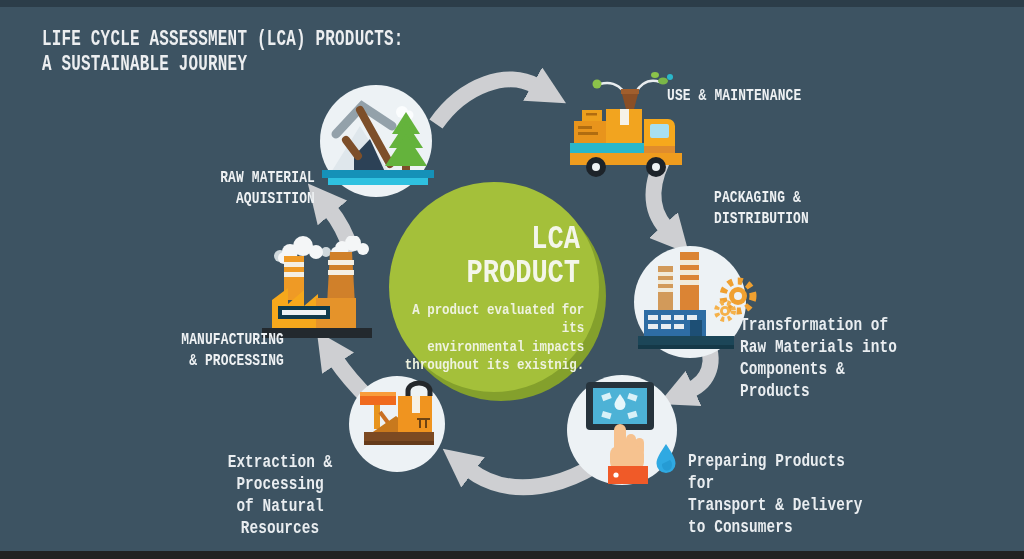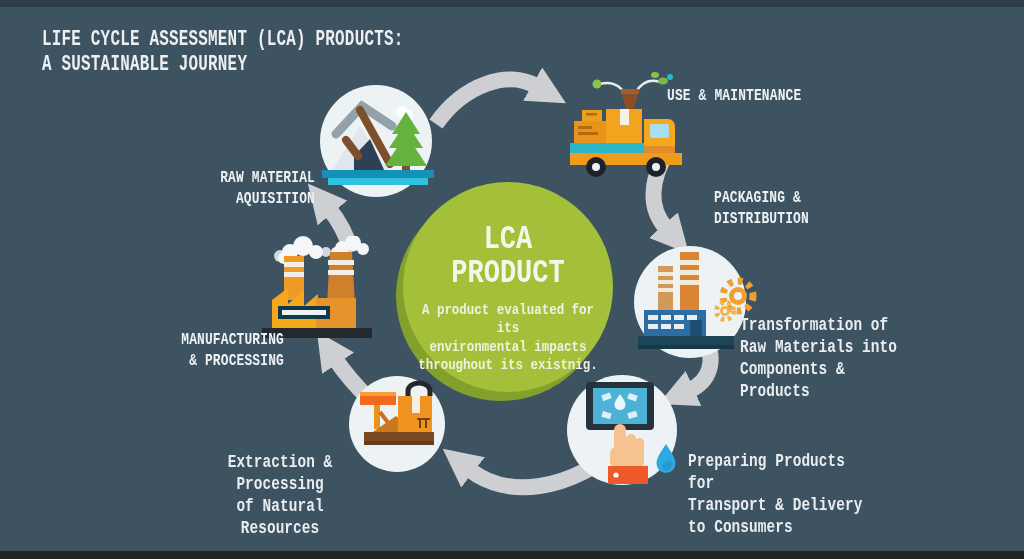--- a/index.html
+++ b/index.html
@@ -34,21 +34,21 @@
 
   <div class="band" style="top:0;height:7px;"></div>
   <div class="band" style="top:551;height:8px;top:551px;"></div>
 
   <div id="title" class="abs" style="left:42px;top:27px;width:560px;">
     <div>LIFE CYCLE ASSESSMENT (LCA) PRODUCTS:</div>
     <div>A SUSTAINABLE JOURNEY</div>
   </div>
 
   <div id="green-shadow" class="abs" style="left:396px;top:191px;width:210px;height:210px;"></div>
-  <div id="green-circle" class="abs" style="left:403px;top:182px;width:210px;height:210px;">
+  <div id="green-circle" class="abs" style="left:389px;top:182px;width:210px;height:210px;text-align:right;">
     <div style="padding-top:41px;">
       <div id="lca-h1">LCA</div>
       <div id="lca-h2">PRODUCT</div>
       <div id="lca-desc">
         <div>A product evaluated for its</div>
         <div>environmental impacts</div>
         <div>throughout its existnig.</div>
       </div>
     </div>
   </div>

